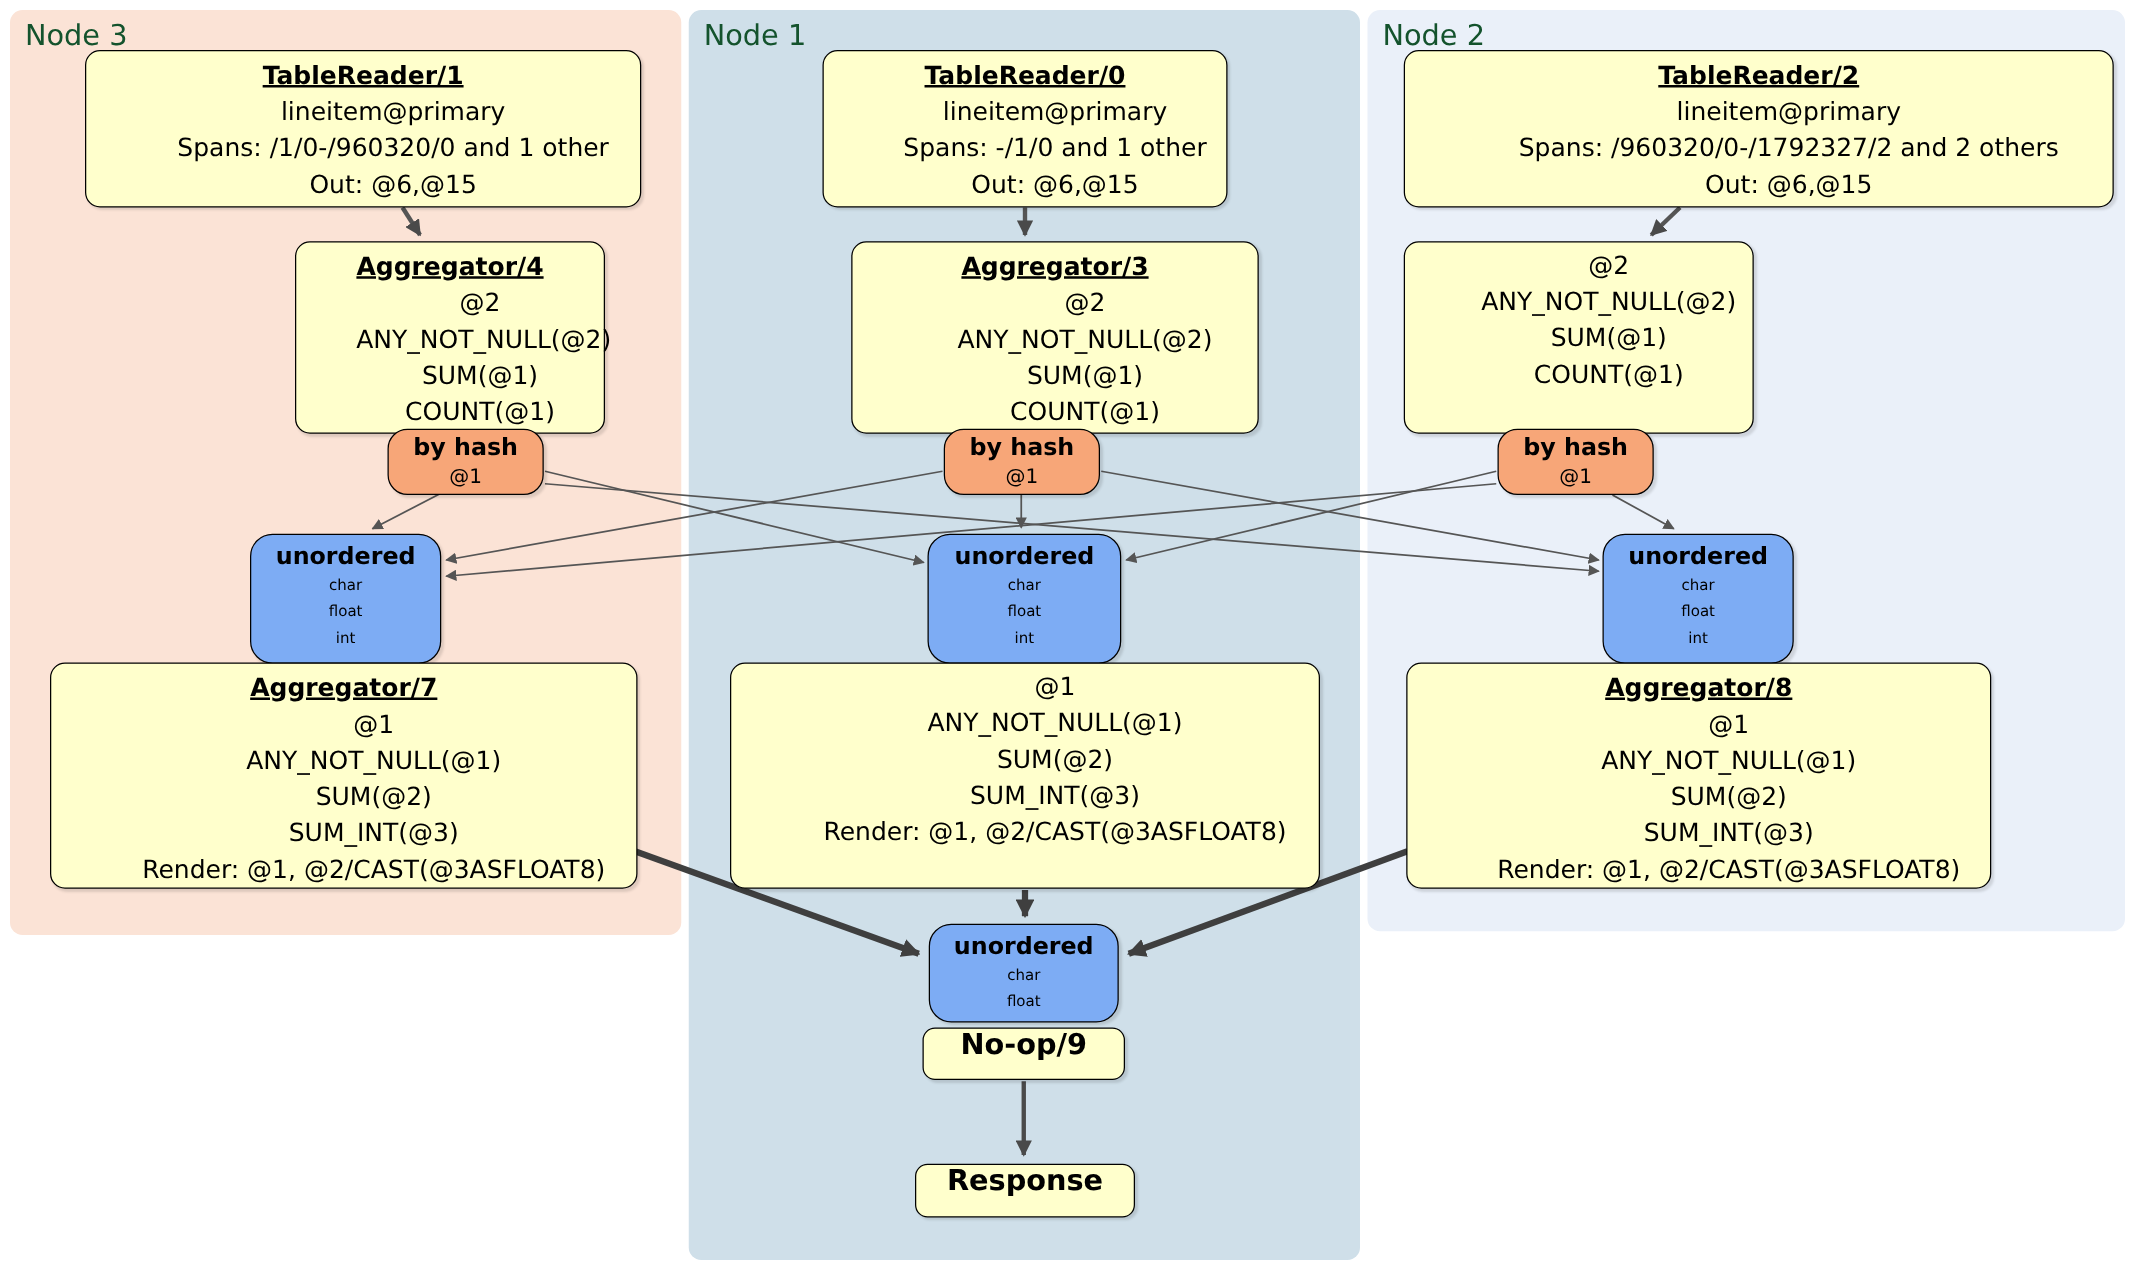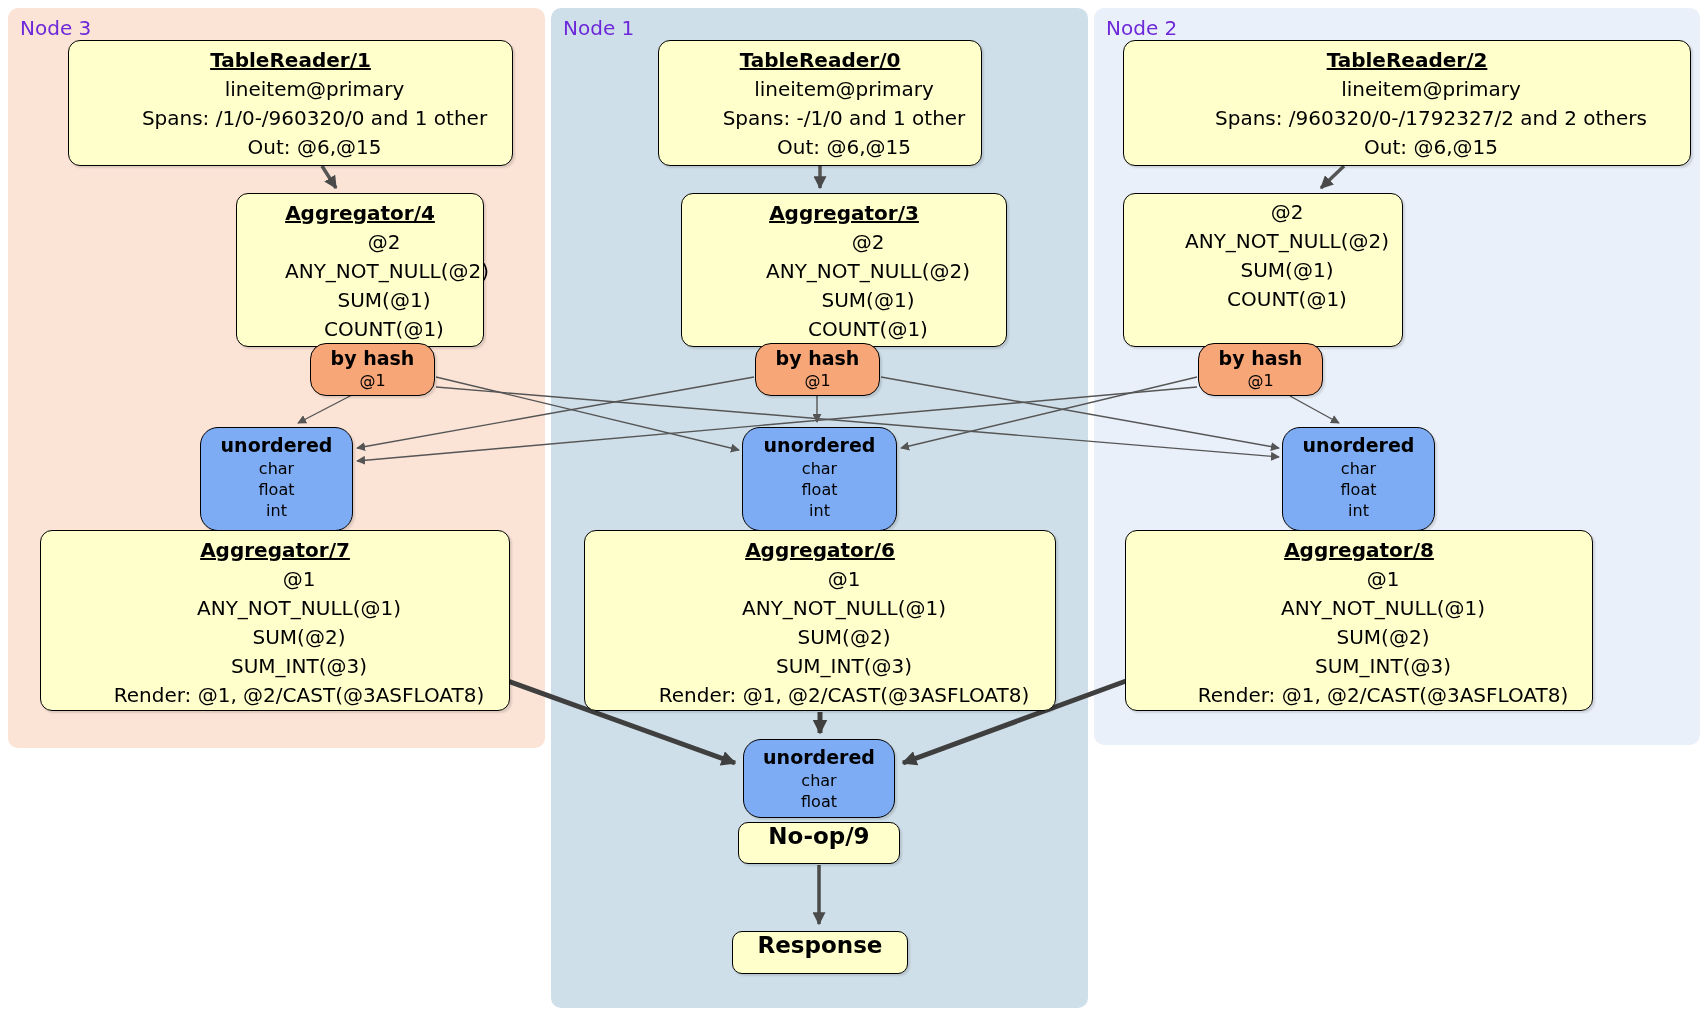--- a/index.html
+++ b/index.html
@@ -4,42 +4,42 @@
 <style>
   html,body{margin:0;padding:0;background:#ffffff;}
   .stage{
     position:relative;width:1706px;height:1016px;background:#fff;overflow:hidden;
     font-family:"DejaVu Sans","Liberation Sans",sans-serif;color:#000;
   }
   .panel{
     position:absolute;border-radius:10px;z-index:0;
   }
   .panel-label{
-    position:absolute;top:8px;left:12px;font-size:20px;color:#6d28d9;
+    position:absolute;top:8px;left:12px;font-size:23px;color:#14532d;
   }
   .edges{position:absolute;left:0;top:0;z-index:1;}
   .box{
     position:absolute;z-index:2;text-align:center;box-sizing:border-box;
     border:1.5px solid #000;box-shadow:2px 2px 2px rgba(0,0,0,0.12);
   }
   .proc{
     background:var(--processor-bg,#ffffcc);border-radius:12px;padding-top:4px;
   }
   .proc .title{font-size:20px;font-weight:bold;line-height:30px;text-decoration:underline;}
   .proc .line{font-size:20px;line-height:29px;white-space:nowrap;margin-left:48px;}
   .router{
     background:var(--router-bg,#f7a678);border-radius:16px;padding-top:2px;
   }
   .router .title{font-size:19px;font-weight:bold;line-height:25px;text-align:center;}
   .router .line{font-size:16px;line-height:20px;}
   .sync{
     background:var(--sync-bg,#7dacf4);border-radius:18px;padding-top:5px;
   }
   .sync .title{font-size:19px;font-weight:bold;line-height:25px;}
-  .sync .line{font-size:16px;line-height:21px;}
+  .sync .line{font-size:12px;line-height:21px;}
   .mini{
     background:var(--processor-bg,#ffffcc);border-radius:10px;
     display:flex;align-items:flex-start;justify-content:center;
   }
   .mini .title{font-size:23px;font-weight:bold;}
 </style>
 </head>
 <body>
 
 <div class="stage">
@@ -192,21 +192,20 @@
     <div class="title">Aggregator/7</div>
     <div>
         <div class="line">@1</div>
         <div class="line">ANY_NOT_NULL(@1)</div>
         <div class="line">SUM(@2)</div>
         <div class="line">SUM_INT(@3)</div>
         <div class="line">Render: @1, @2/CAST(@3ASFLOAT8)</div>
       </div>
   </div>
   <div class="box proc" style="left:584px;top:530px;width:472px;height:181px">
-    <div class="title">Aggregator/6</div>
     <div>
         <div class="line">@1</div>
         <div class="line">ANY_NOT_NULL(@1)</div>
         <div class="line">SUM(@2)</div>
         <div class="line">SUM_INT(@3)</div>
         <div class="line">Render: @1, @2/CAST(@3ASFLOAT8)</div>
       </div>
   </div>
   <div class="box proc" style="left:1125px;top:530px;width:468px;height:181px">
     <div class="title">Aggregator/8</div>

